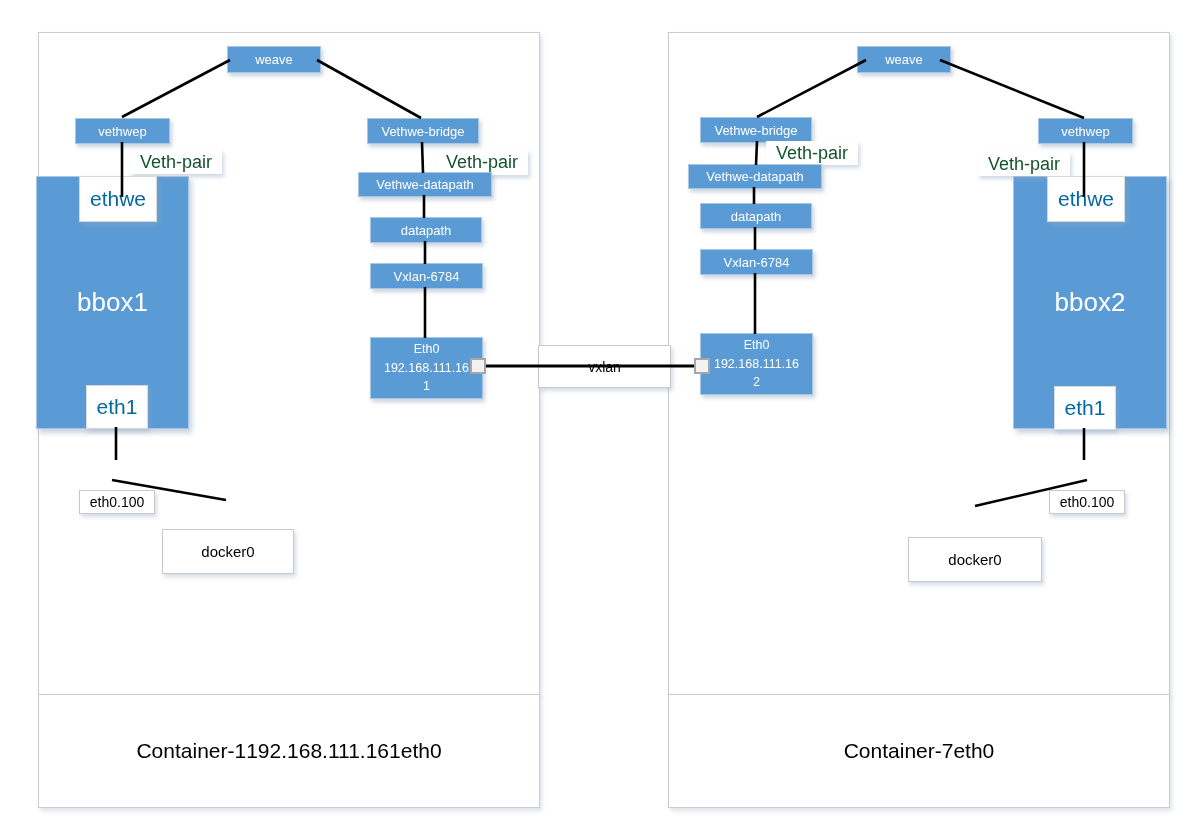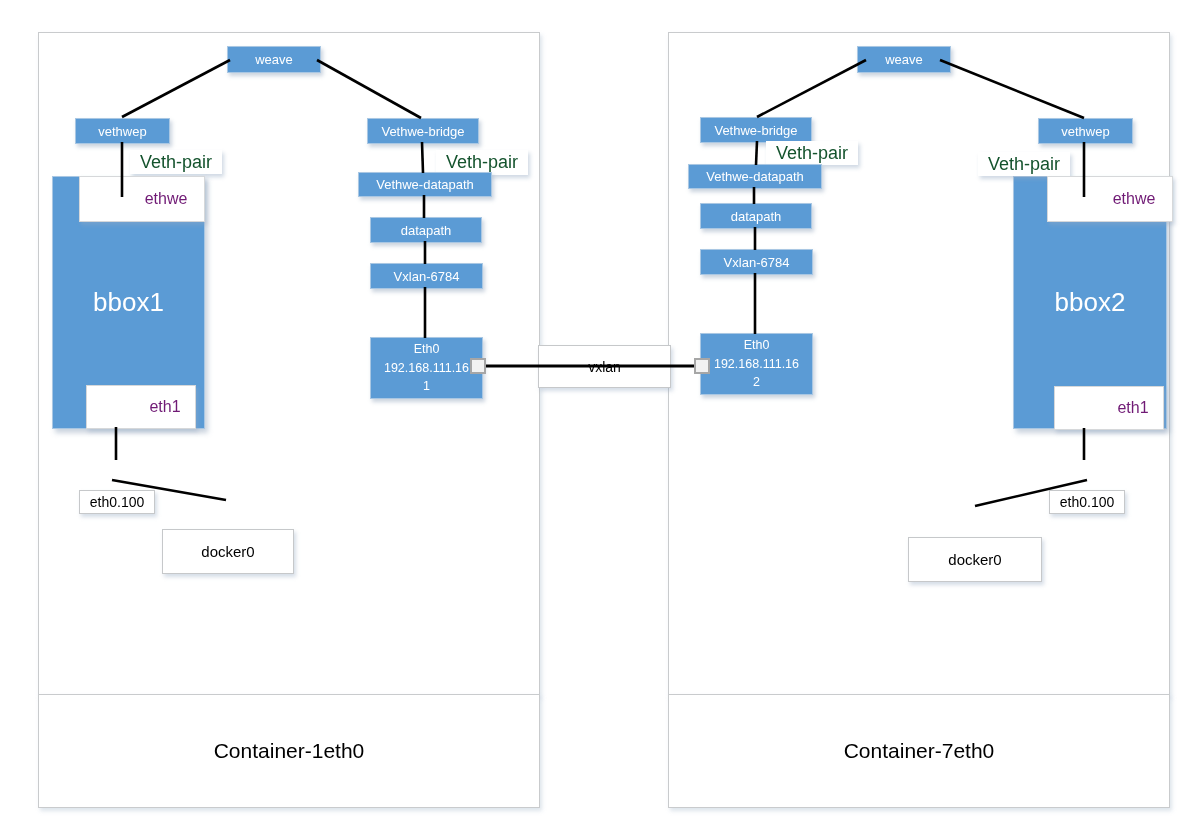--- a/index.html
+++ b/index.html
@@ -31,51 +31,51 @@
   .eth0node{
     font-size:12.5px;line-height:1.5;white-space:pre-line;
   }
   
   .plabel{
     position:absolute;background:#ffffff;color:#14532d;font-size:18px;
     display:flex;align-items:center;justify-content:center;
     box-shadow:2px 3px 4px rgba(150,170,195,0.45);
   }
   .wlabel{
-    position:absolute;background:#ffffff;border:1px solid #d6d8da;color:#701a75;font-size:16px;
+    position:absolute;background:#ffffff;border:1px solid #d6d8da;color:#0369a1;font-size:21px;
     display:flex;align-items:center;justify-content:center;
     box-shadow:2px 3px 4px rgba(150,170,195,0.40);
-    padding-left:48px;
   }
   .olabel{
     position:absolute;background:#ffffff;border:1px solid #c6c8ca;color:#000;
     display:flex;align-items:center;justify-content:center;
     box-shadow:2px 3px 4px rgba(150,170,195,0.40);
     margin-top:31px;
   }
   .overlay{position:absolute;left:0;top:0;width:1204px;height:838px;pointer-events:none;}
 </style>
 </head>
 <body>
 
 <div class="canvas">
 
   <div class="cbox" style="left:38px;top:32px;width:500px;height:662px"></div>
   <div class="cfooter" style="left:38px;top:694px;width:500px;height:112px">
     <div>Container-1</div>
+    <div>192.168.111.161</div>
     <div>eth0</div>
   </div>
 
   <div class="cbox" style="left:668px;top:32px;width:500px;height:662px"></div>
   <div class="cfooter" style="left:668px;top:694px;width:500px;height:112px">
     <div>Container-7</div>
     <div>eth0</div>
   </div>
 
-  <div class="bnode bigblue" style="left:52px;top:176px;width:151px;height:251px">bbox1</div>
+  <div class="bnode bigblue" style="left:36px;top:176px;width:151px;height:251px">bbox1</div>
   <div class="bnode" style="left:227px;top:46px;width:92px;height:25px">weave</div>
   <div class="bnode" style="left:75px;top:118px;width:93px;height:24px">vethwep</div>
   <div class="bnode" style="left:367px;top:118px;width:110px;height:24px">Vethwe-bridge</div>
   <div class="plabel" style="left:130px;top:150px;width:92px;height:24px">Veth-pair</div>
   <div class="plabel" style="left:436px;top:150px;width:92px;height:25px">Veth-pair</div>
   <div class="wlabel" style="left:79px;top:176px;width:76px;height:44px">ethwe</div>
   <div class="bnode" style="left:358px;top:172px;width:132px;height:23px">Vethwe-datapath</div>
   <div class="bnode" style="left:370px;top:217px;width:110px;height:24px">datapath</div>
   <div class="bnode" style="left:370px;top:263px;width:111px;height:24px">Vxlan-6784</div>
   <div class="bnode eth0node" style="left:370px;top:337px;width:111px;height:60px">Eth0

